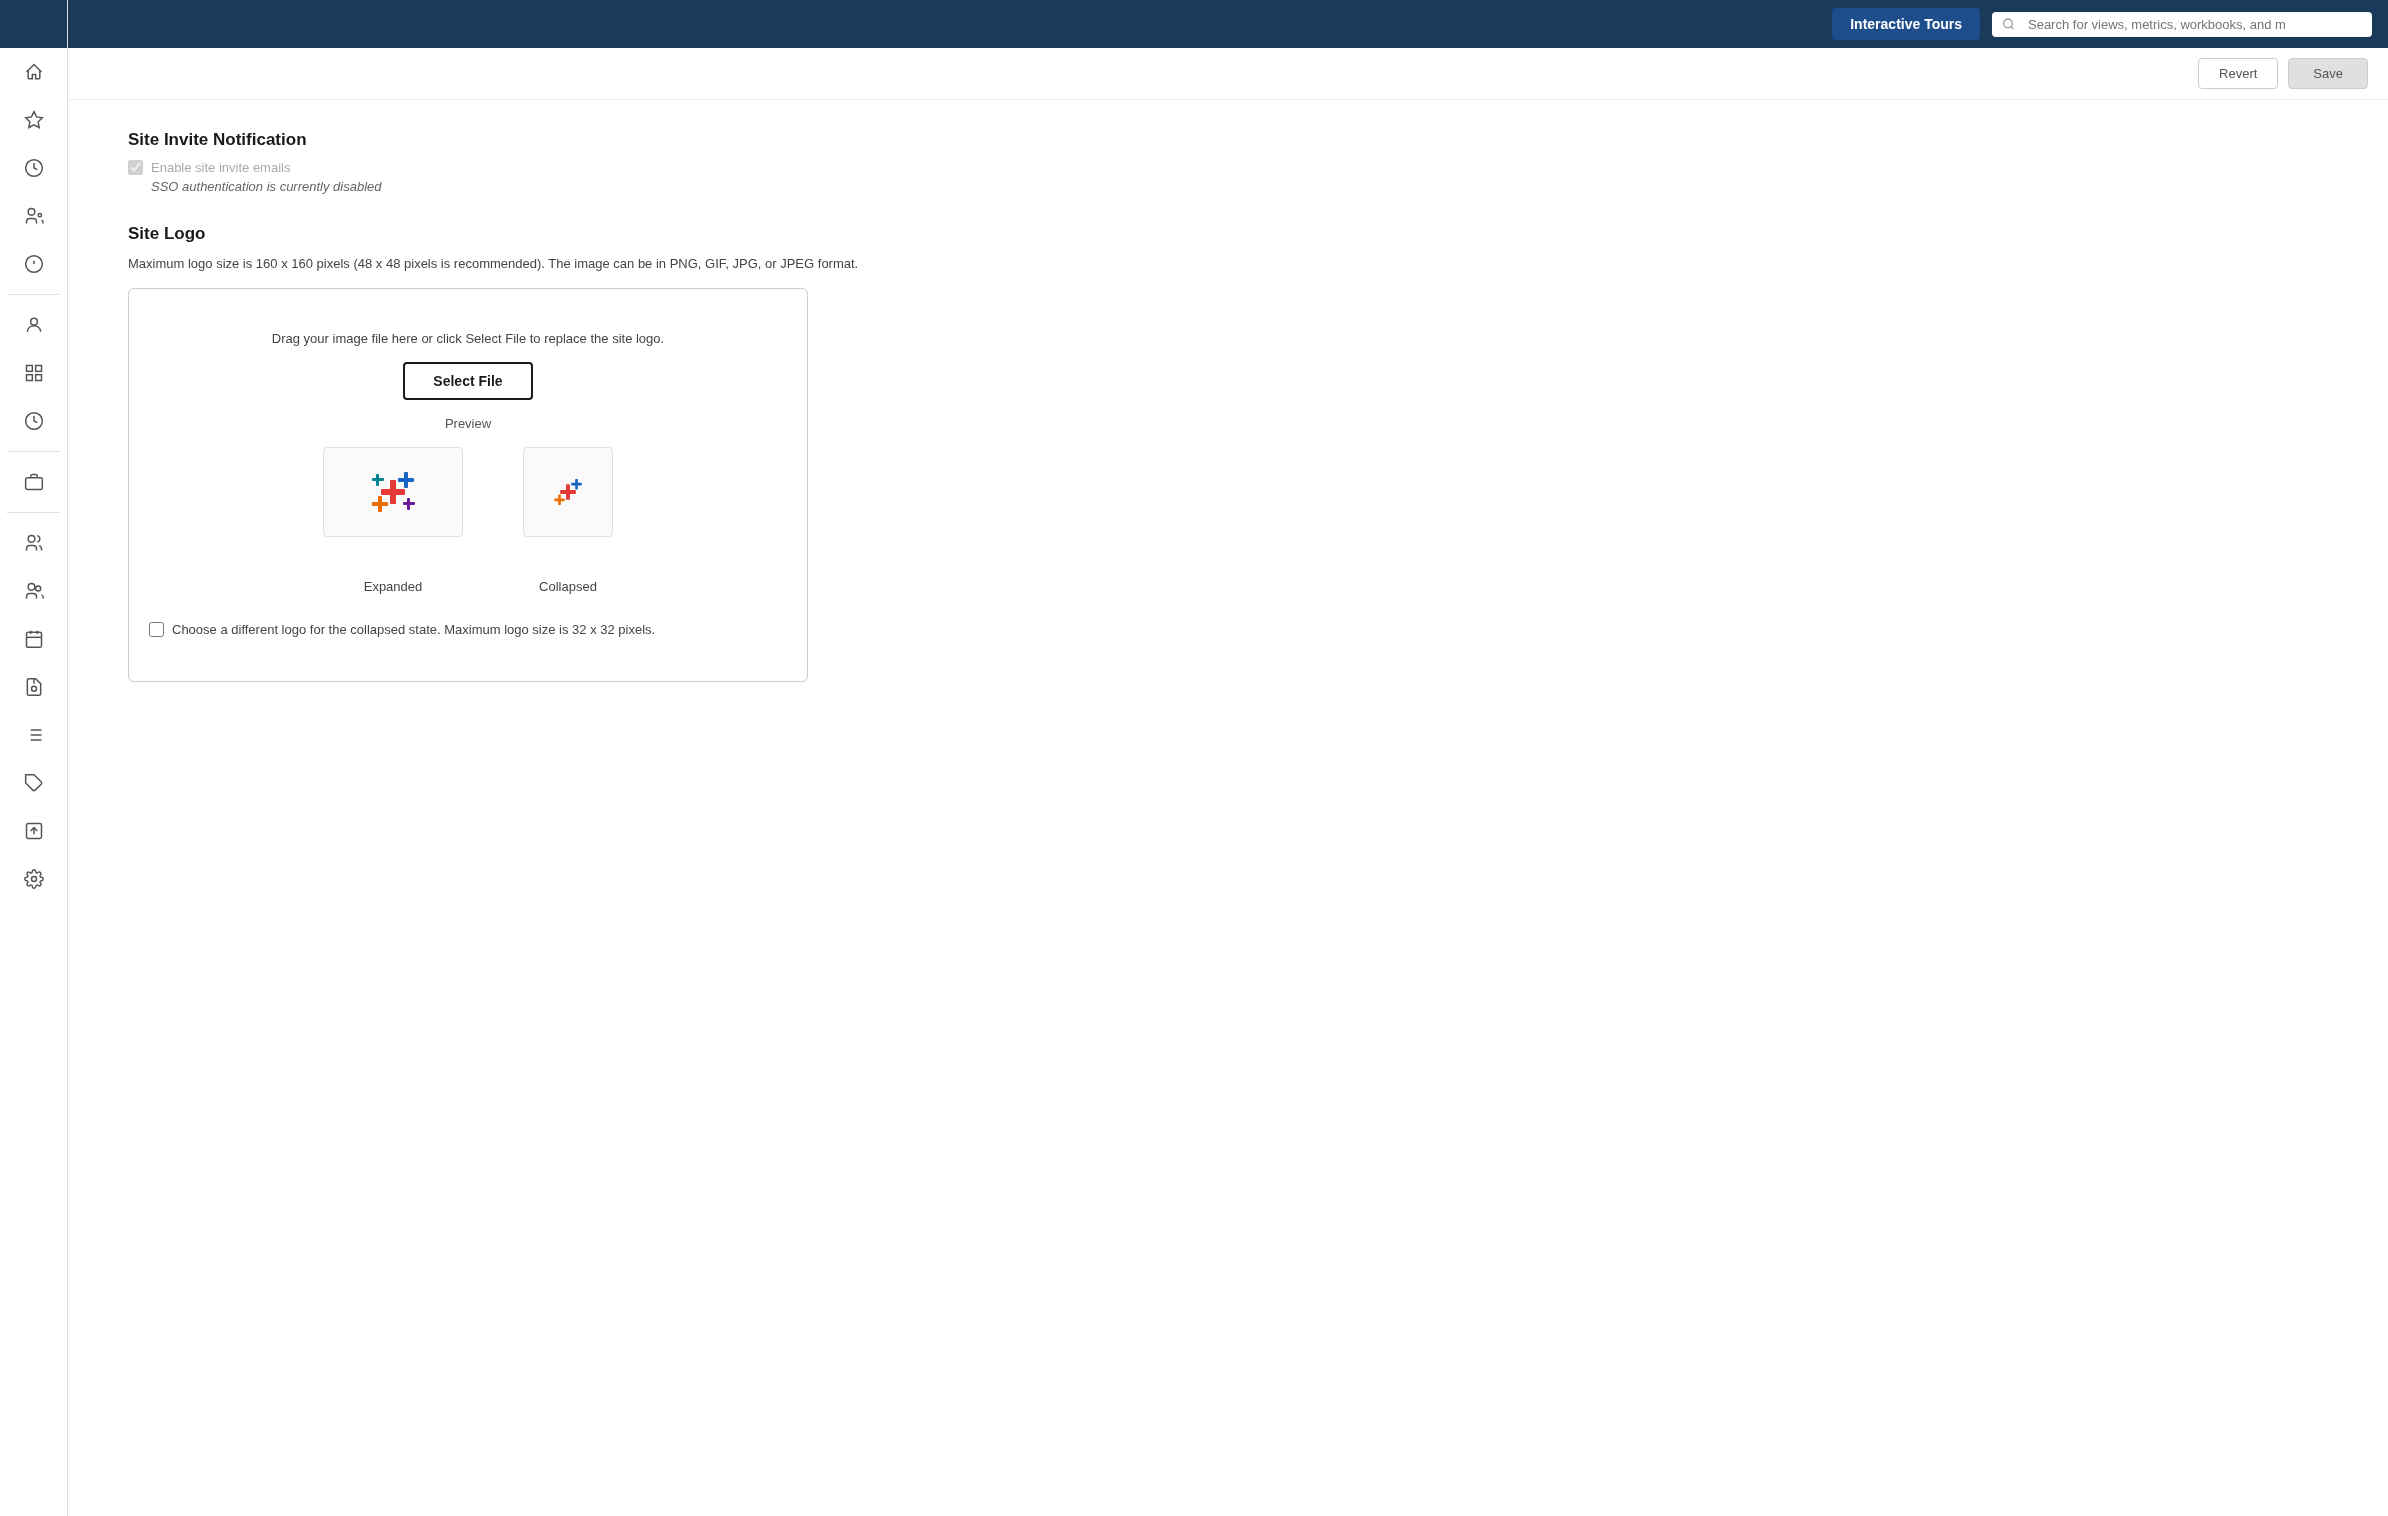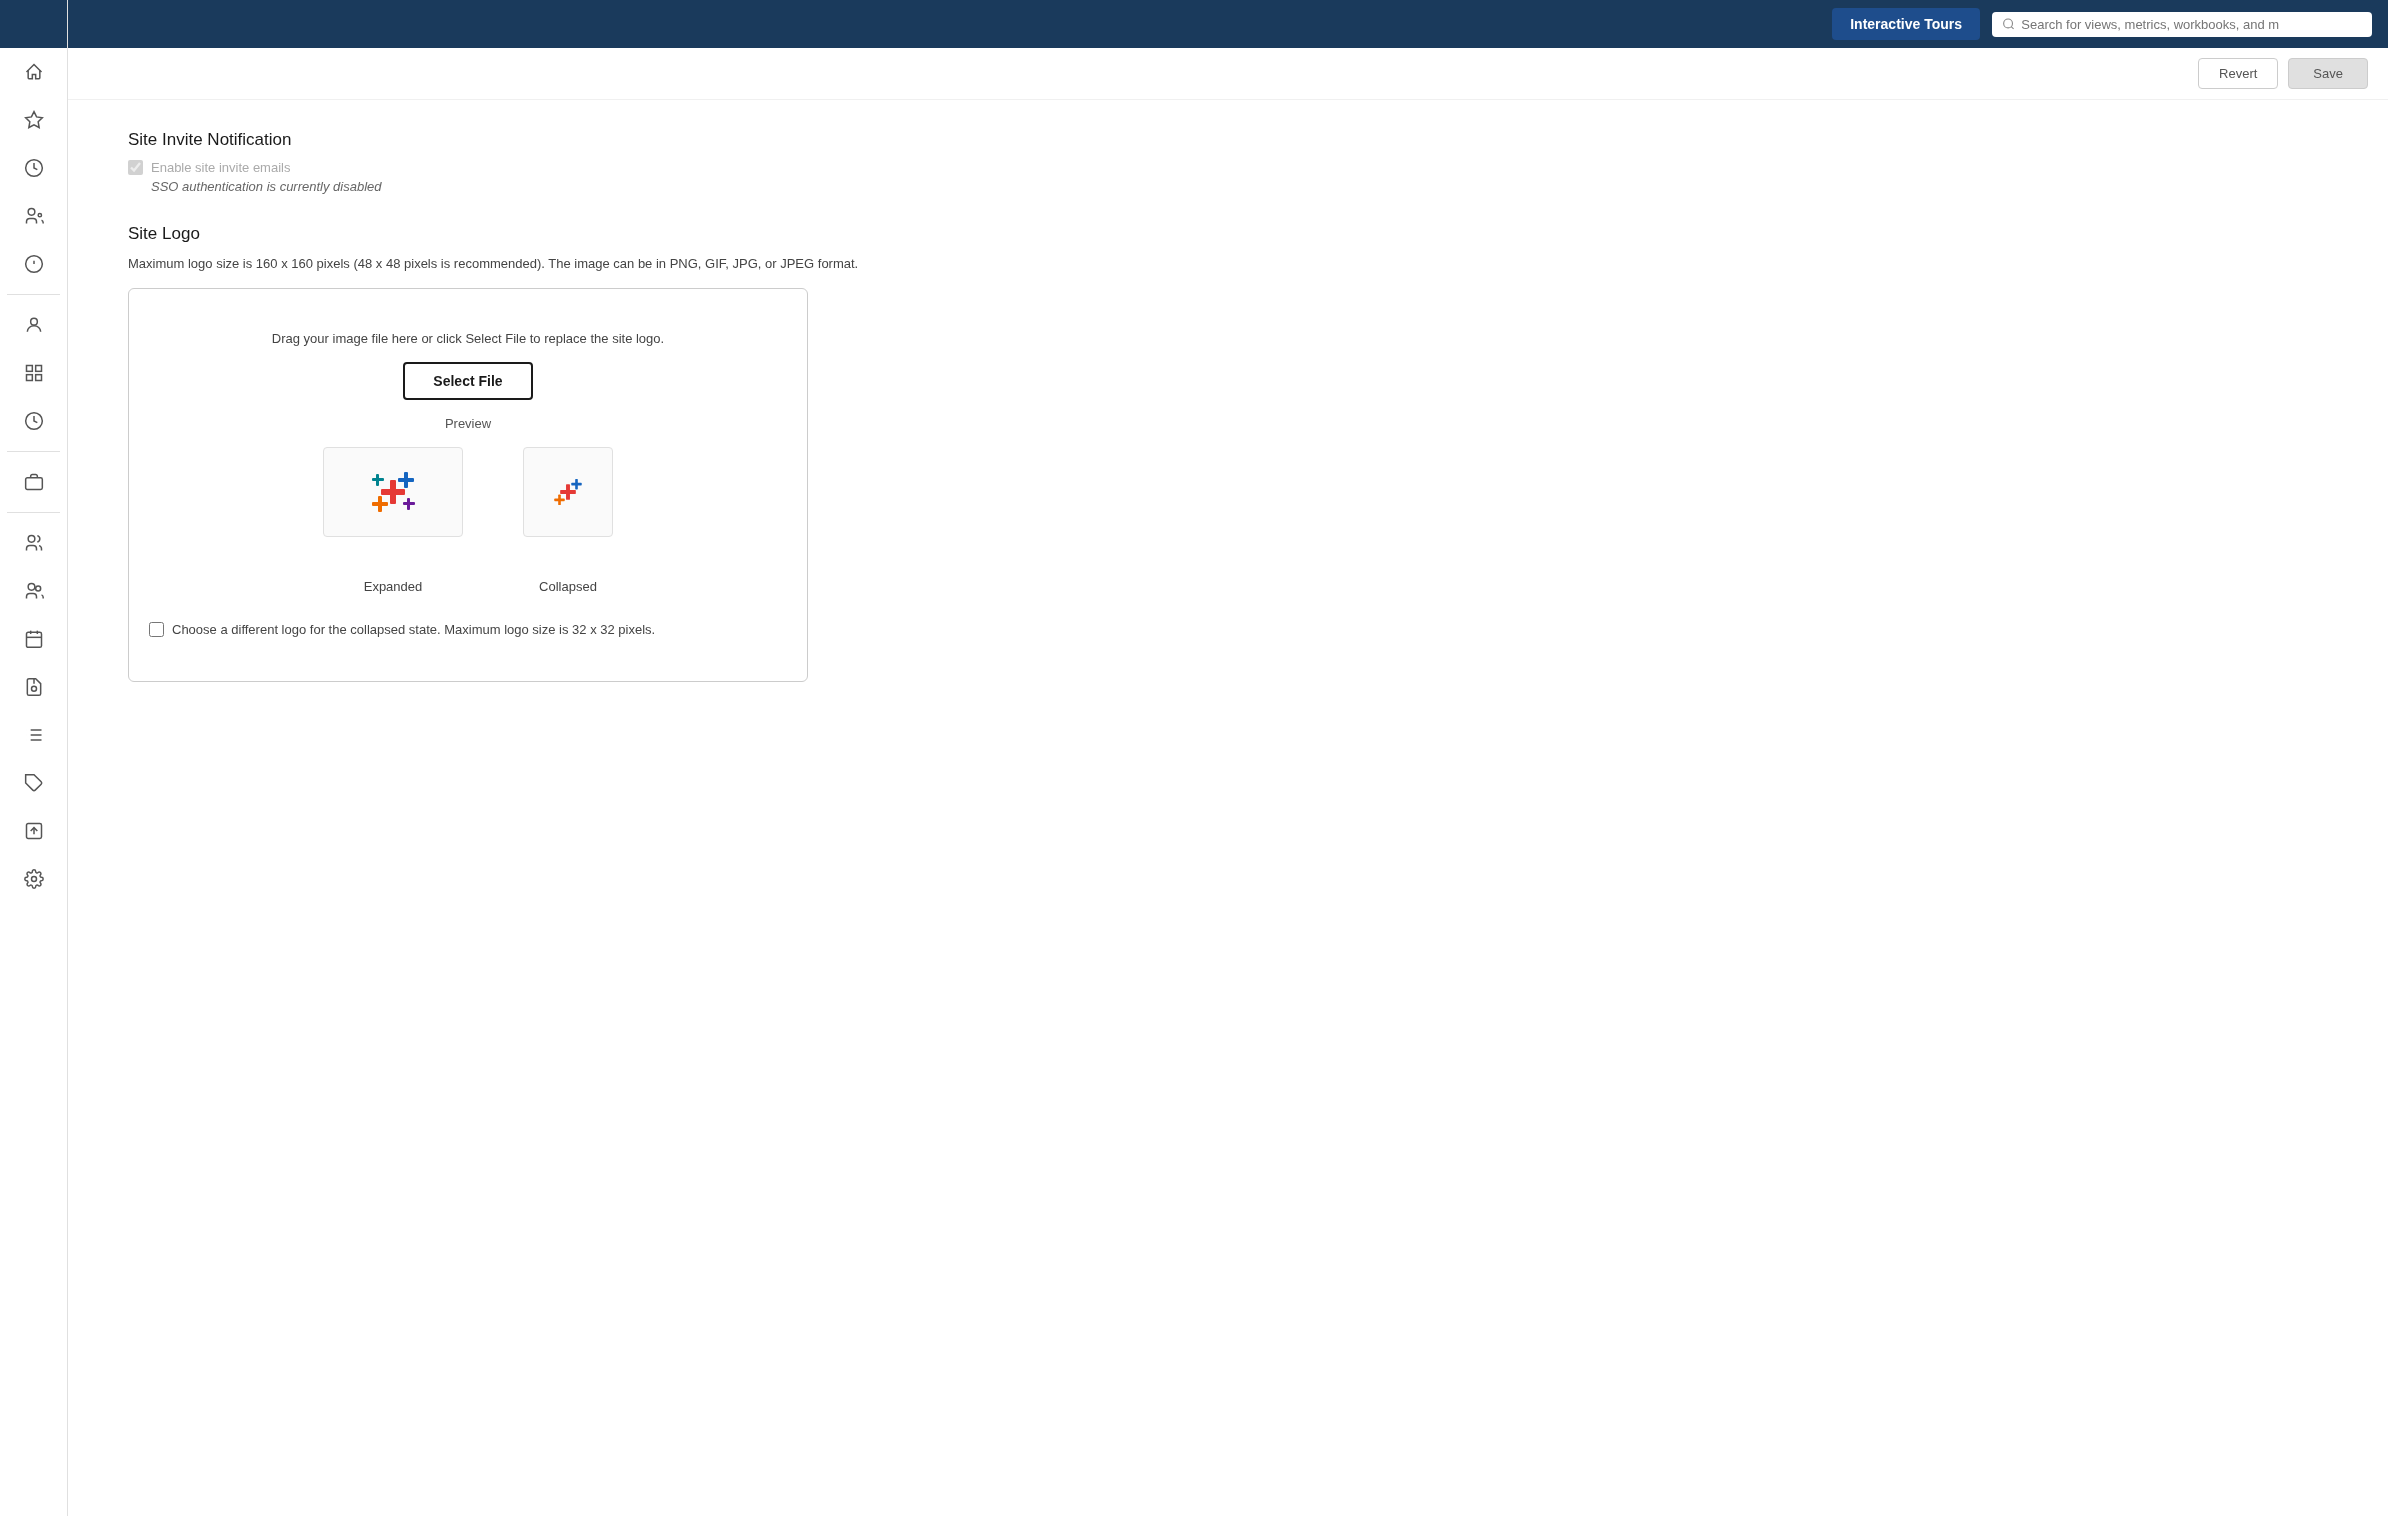--- a/index.html
+++ b/index.html
@@ -65,21 +65,21 @@
       font-size: 14px;
       font-weight: 600;
       cursor: pointer;
     }
     .search-bar {
       display: flex;
       align-items: center;
       background: #fff;
       border-radius: 4px;
       padding: 5px 10px;
-      gap: 6px;
+      gap: 13px;
       flex: 1;
       max-width: 380px;
     }
     .search-bar input {
       border: none;
       outline: none;
       font-size: 13px;
       color: #333;
       background: transparent;
       width: 100%;
@@ -165,21 +165,21 @@
     }
 
     
     .settings-body {
       padding: 30px 40px 30px 60px;
       max-width: 900px;
     }
 
     .section-title {
       font-size: 17px;
-      font-weight: 400;
+      font-weight: 700;
       color: #1a1a1a;
       margin-bottom: 10px;
     }
     .section-desc {
       font-size: 13px;
       color: #444;
       line-height: 1.5;
       margin-bottom: 14px;
     }
     .checkbox-row {

